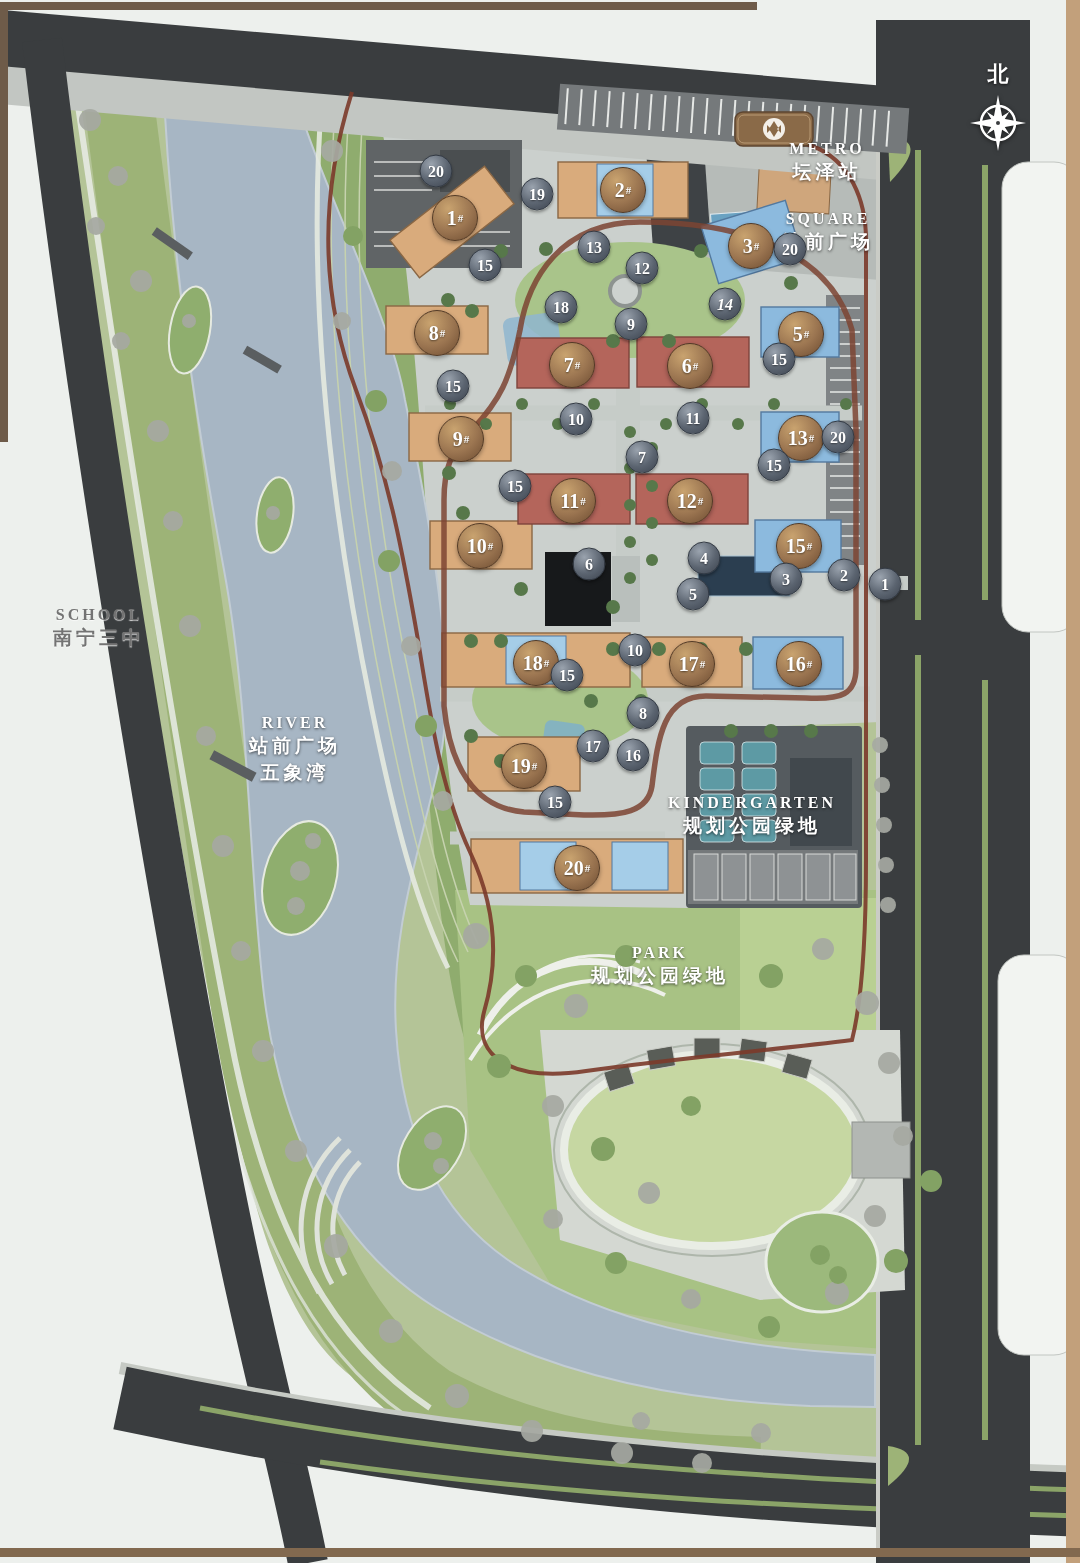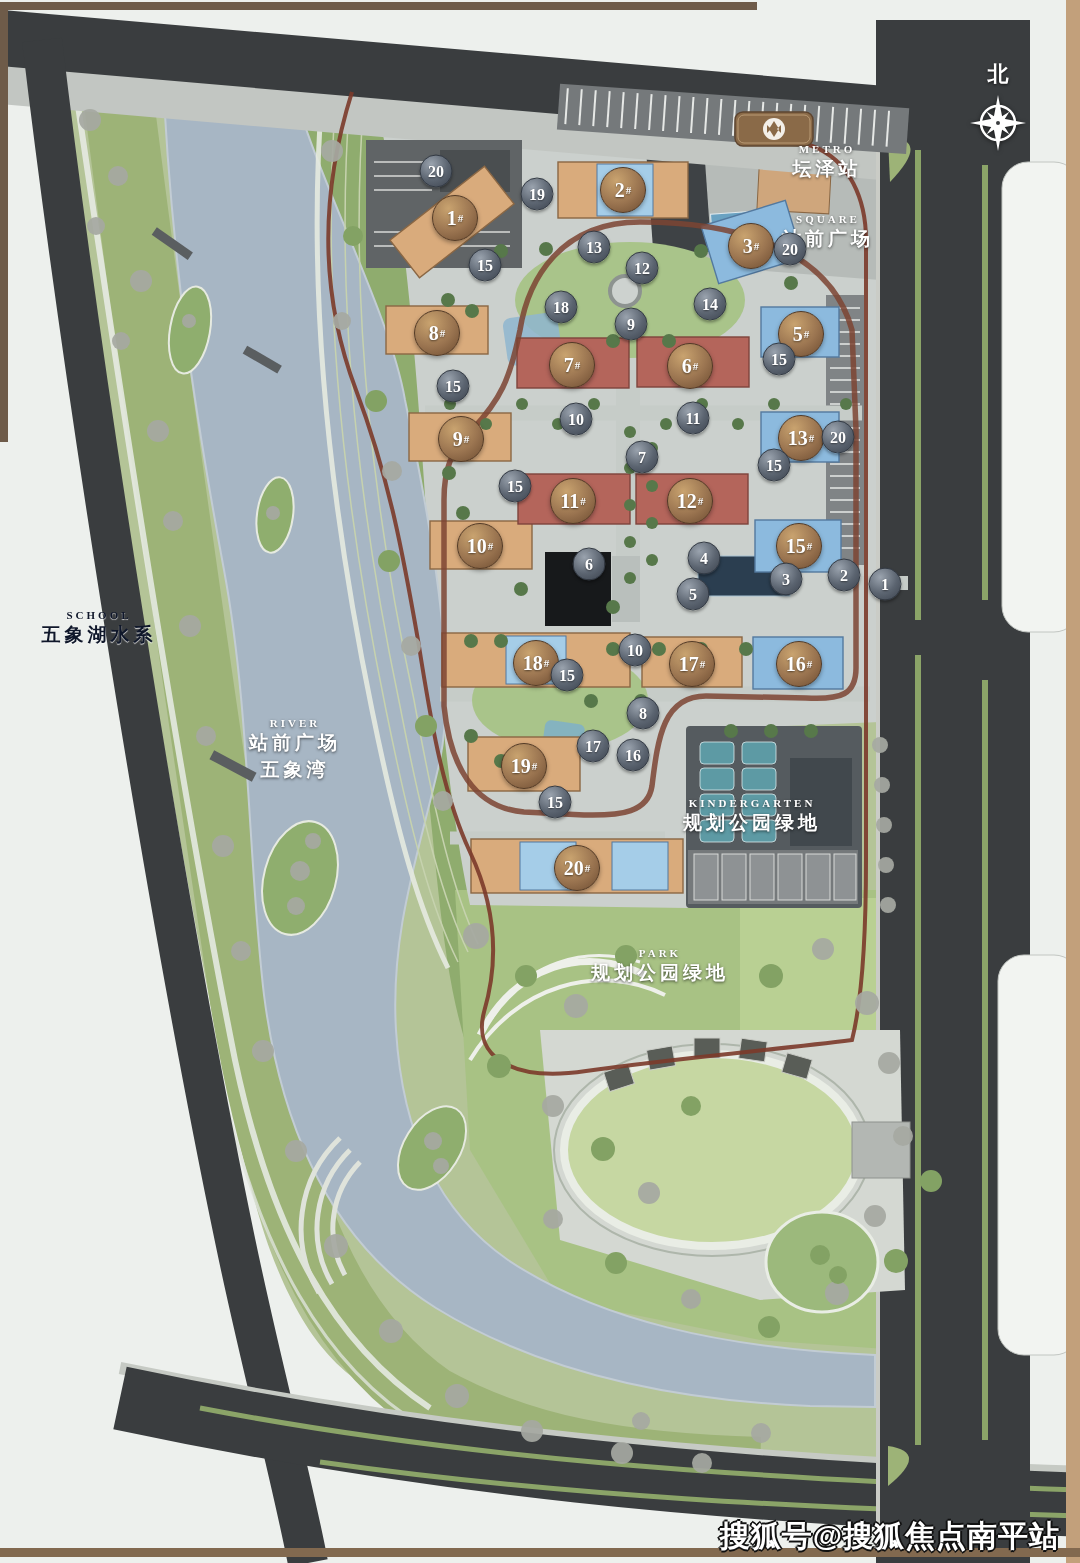--- a/index.html
+++ b/index.html
@@ -20,25 +20,25 @@
   .marker.building{width:44px;height:44px;font-size:20px;
       background:radial-gradient(circle at 35% 28%, #c9a36f 0%, #9a7450 55%, #6d4c31 100%);
       border:1px solid #523a26;box-shadow:0 2px 4px rgba(0,0,0,.35);}
   .marker.building sup{font-size:11px;margin-left:1px;line-height:1;}
   .marker.amenity{width:31px;height:31px;font-size:16px;
       background:radial-gradient(circle at 35% 28%, #9aa3ae 0%, #5b6470 55%, #3c434e 100%);
       border:1px solid #333a44;box-shadow:0 2px 3px rgba(0,0,0,.35);}
   
   .landmark{position:absolute;transform:translate(-50%,-50%);text-align:center;color:#fff;
             z-index:25;white-space:nowrap;}
-  .landmark .en{font-weight:bold;font-size:11px;letter-spacing:3px;
+  .landmark .en{font-weight:bold;font-size:16px;letter-spacing:3px;
                 text-shadow:0 1px 3px rgba(0,0,0,.65);}
   .landmark .zh{font-weight:bold;font-size:19px;letter-spacing:4px;margin-top:1px;
                 text-shadow:0 1px 3px rgba(0,0,0,.65);}
-  .landmark.muted{color:#0f172a;}
+  .landmark.muted{color:#737373;}
   .landmark.muted .en,.landmark.muted .zh{text-shadow:0 1px 1px rgba(255,255,255,.8);}
   
   .compass{position:absolute;left:998px;top:60px;transform:translateX(-50%);text-align:center;
            color:#fff;z-index:25;}
   .compass .north{font-size:21px;font-weight:bold;text-shadow:0 1px 3px rgba(0,0,0,.7);}
   
   .watermark{position:absolute;right:20px;top:1516px;z-index:40;color:#fff;
      font-family:"Liberation Sans",sans-serif;font-weight:bold;font-size:30px;letter-spacing:1px;
      text-shadow:-2px 0 0 #111,2px 0 0 #111,0 -2px 0 #111,0 2px 0 #111,1px 1px 0 #111,-1px -1px 0 #111;}
   
@@ -468,21 +468,21 @@
         <span>20</span>
         <sup>#</sup>
       </div>
       <div class="marker amenity" style="left: 436px; top: 171px;">20</div>
       <div class="marker amenity" style="left: 537px; top: 194px;">19</div>
       <div class="marker amenity" style="left: 485px; top: 265px;">15</div>
       <div class="marker amenity" style="left: 594px; top: 247px;">13</div>
       <div class="marker amenity" style="left: 642px; top: 268px;">12</div>
       <div class="marker amenity" style="left: 561px; top: 307px;">18</div>
       <div class="marker amenity" style="left: 631px; top: 324px;">9</div>
-      <div class="marker amenity" style="left: 710px; top: 304px;">14</div>
+      <div class="marker amenity" style="left: 725px; top: 304px; font-style: italic;">14</div>
       <div class="marker amenity" style="left: 790px; top: 249px;">20</div>
       <div class="marker amenity" style="left: 779px; top: 359px;">15</div>
       <div class="marker amenity" style="left: 453px; top: 386px;">15</div>
       <div class="marker amenity" style="left: 576px; top: 419px;">10</div>
       <div class="marker amenity" style="left: 693px; top: 418px;">11</div>
       <div class="marker amenity" style="left: 642px; top: 457px;">7</div>
       <div class="marker amenity" style="left: 515px; top: 486px;">15</div>
       <div class="marker amenity" style="left: 838px; top: 437px;">20</div>
       <div class="marker amenity" style="left: 774px; top: 465px;">15</div>
       <div class="marker amenity" style="left: 589px; top: 564px;">6</div>
@@ -502,21 +502,21 @@
       <div class="landmark" style="left: 827px; top: 162px;">
         <div class="en">METRO</div>
         <div class="zh">坛泽站</div>
       </div>
       <div class="landmark" style="left: 828px; top: 232px;">
         <div class="en">SQUARE</div>
         <div class="zh">站前广场</div>
       </div>
       <div class="landmark muted" style="left: 99px; top: 628px;">
         <div class="en">SCHOOL</div>
-        <div class="zh">五象湖水系</div>
+        <div class="zh">南宁三中</div>
       </div>
       <div class="landmark" style="left: 295px; top: 750px;">
         <div class="en">RIVER</div>
         <div class="zh">站前广场</div>
         <div class="zh">五象湾</div>
       </div>
       <div class="landmark" style="left: 752px; top: 816px;">
         <div class="en">KINDERGARTEN</div>
         <div class="zh">规划公园绿地</div>
       </div>
@@ -532,20 +532,19 @@
     <circle r="17" fill="none" stroke="#fff" stroke-width="2.5"></circle>
     <g fill="#fff">
       <path d="M0,-28 L4.5,-4.5 L28,0 L4.5,4.5 L0,28 L-4.5,4.5 L-28,0 L-4.5,-4.5 Z"></path>
       <path d="M0,-16 L3,-3 L16,0 L3,3 L0,16 L-3,3 L-16,0 L-3,-3 Z" transform="rotate(45)"></path>
       <circle r="4.5"></circle>
     </g>
     <circle r="2" fill="#3a3d3f"></circle>
   </svg>
 </div>
 
-<div class="watermark">搜狐号@搜狐焦点南平站</div>
 
 <div class="fr top"></div>
 <div class="fr left"></div>
 <div class="fr right"></div>
 <div class="fr bottom"></div>
 
 </div>
 
 </body></html>

